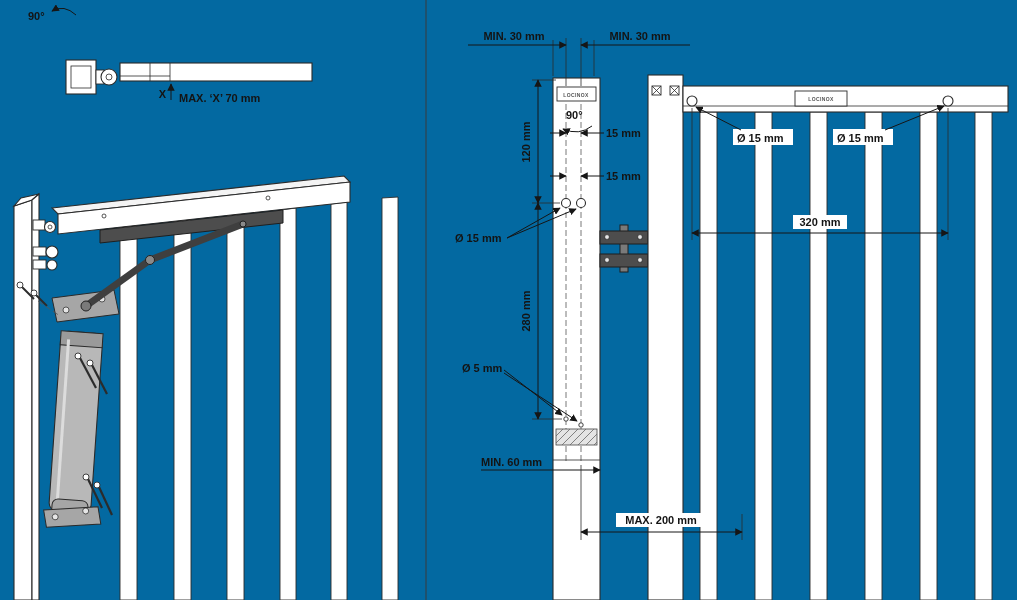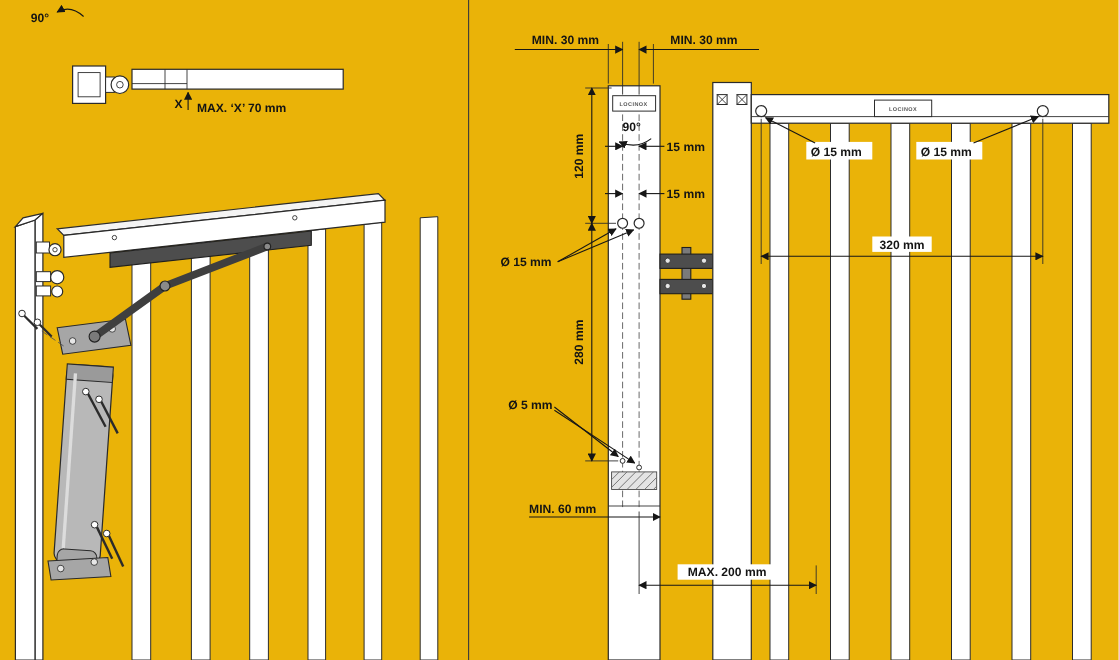--- a/index.html
+++ b/index.html
@@ -1,16 +1,16 @@
 <!DOCTYPE html>
 <html><head>
 <meta charset="utf-8">
 <style>
   html,body{margin:0;padding:0;background:#fff;}
-  .stage{position:relative;width:1017px;height:600px;background:#eab308;overflow:hidden;}
+  .stage{position:relative;width:1017px;height:600px;background:#0369a1;overflow:hidden;}
   svg{display:block;}
   .lbl{font:700 11px "Liberation Sans", sans-serif;fill:#141414;}
   .brand{font:700 5px "Liberation Sans", sans-serif;fill:#555;letter-spacing:.4px;}
   .thin{stroke:#2b2b2b;stroke-width:.8;fill:none;}
   .dim{stroke:#161616;stroke-width:1;fill:none;}
   .dash{stroke:#555;stroke-width:.8;fill:none;stroke-dasharray:6 3;}
   .whiteshape{fill:#ffffff;stroke:#2b2b2b;stroke-width:1.1;}
   .whitethin{fill:#ffffff;stroke:#2b2b2b;stroke-width:.9;}
   .metal{fill:#b8b8b8;stroke:#2a2a2a;stroke-width:1.1;}
   .metal-dark{fill:#4d4d4d;stroke:#1f1f1f;stroke-width:1;}

